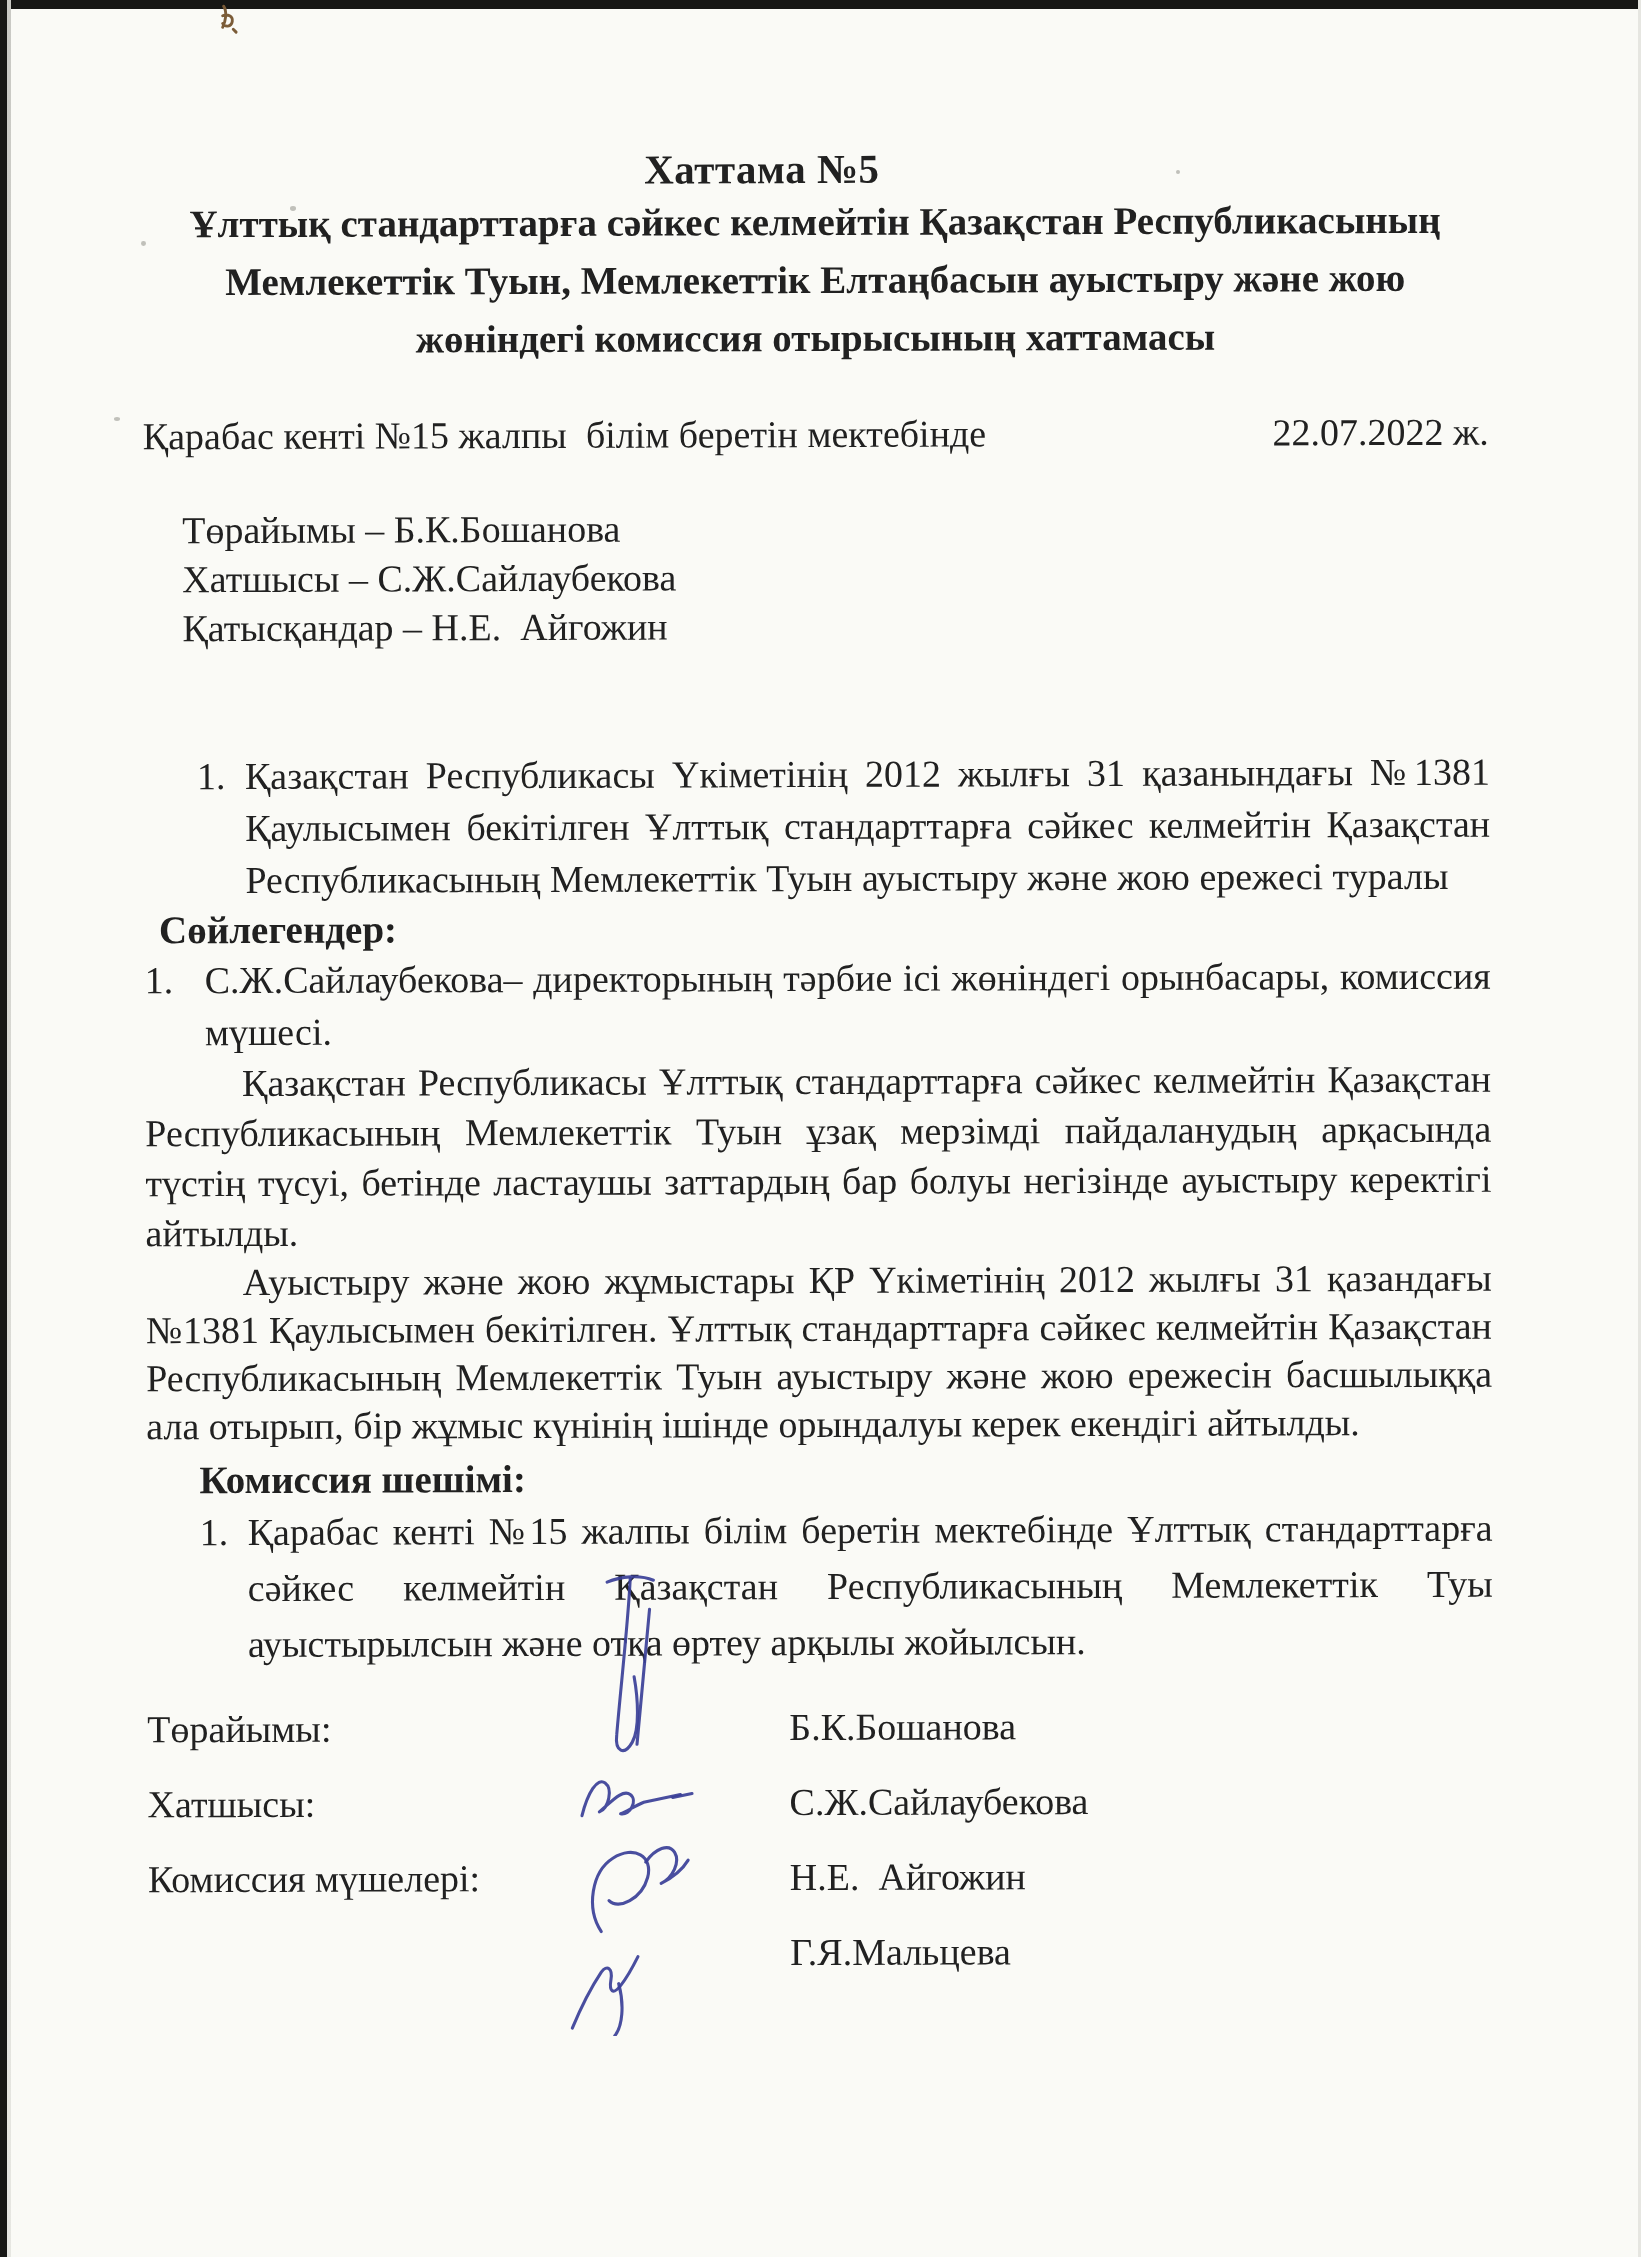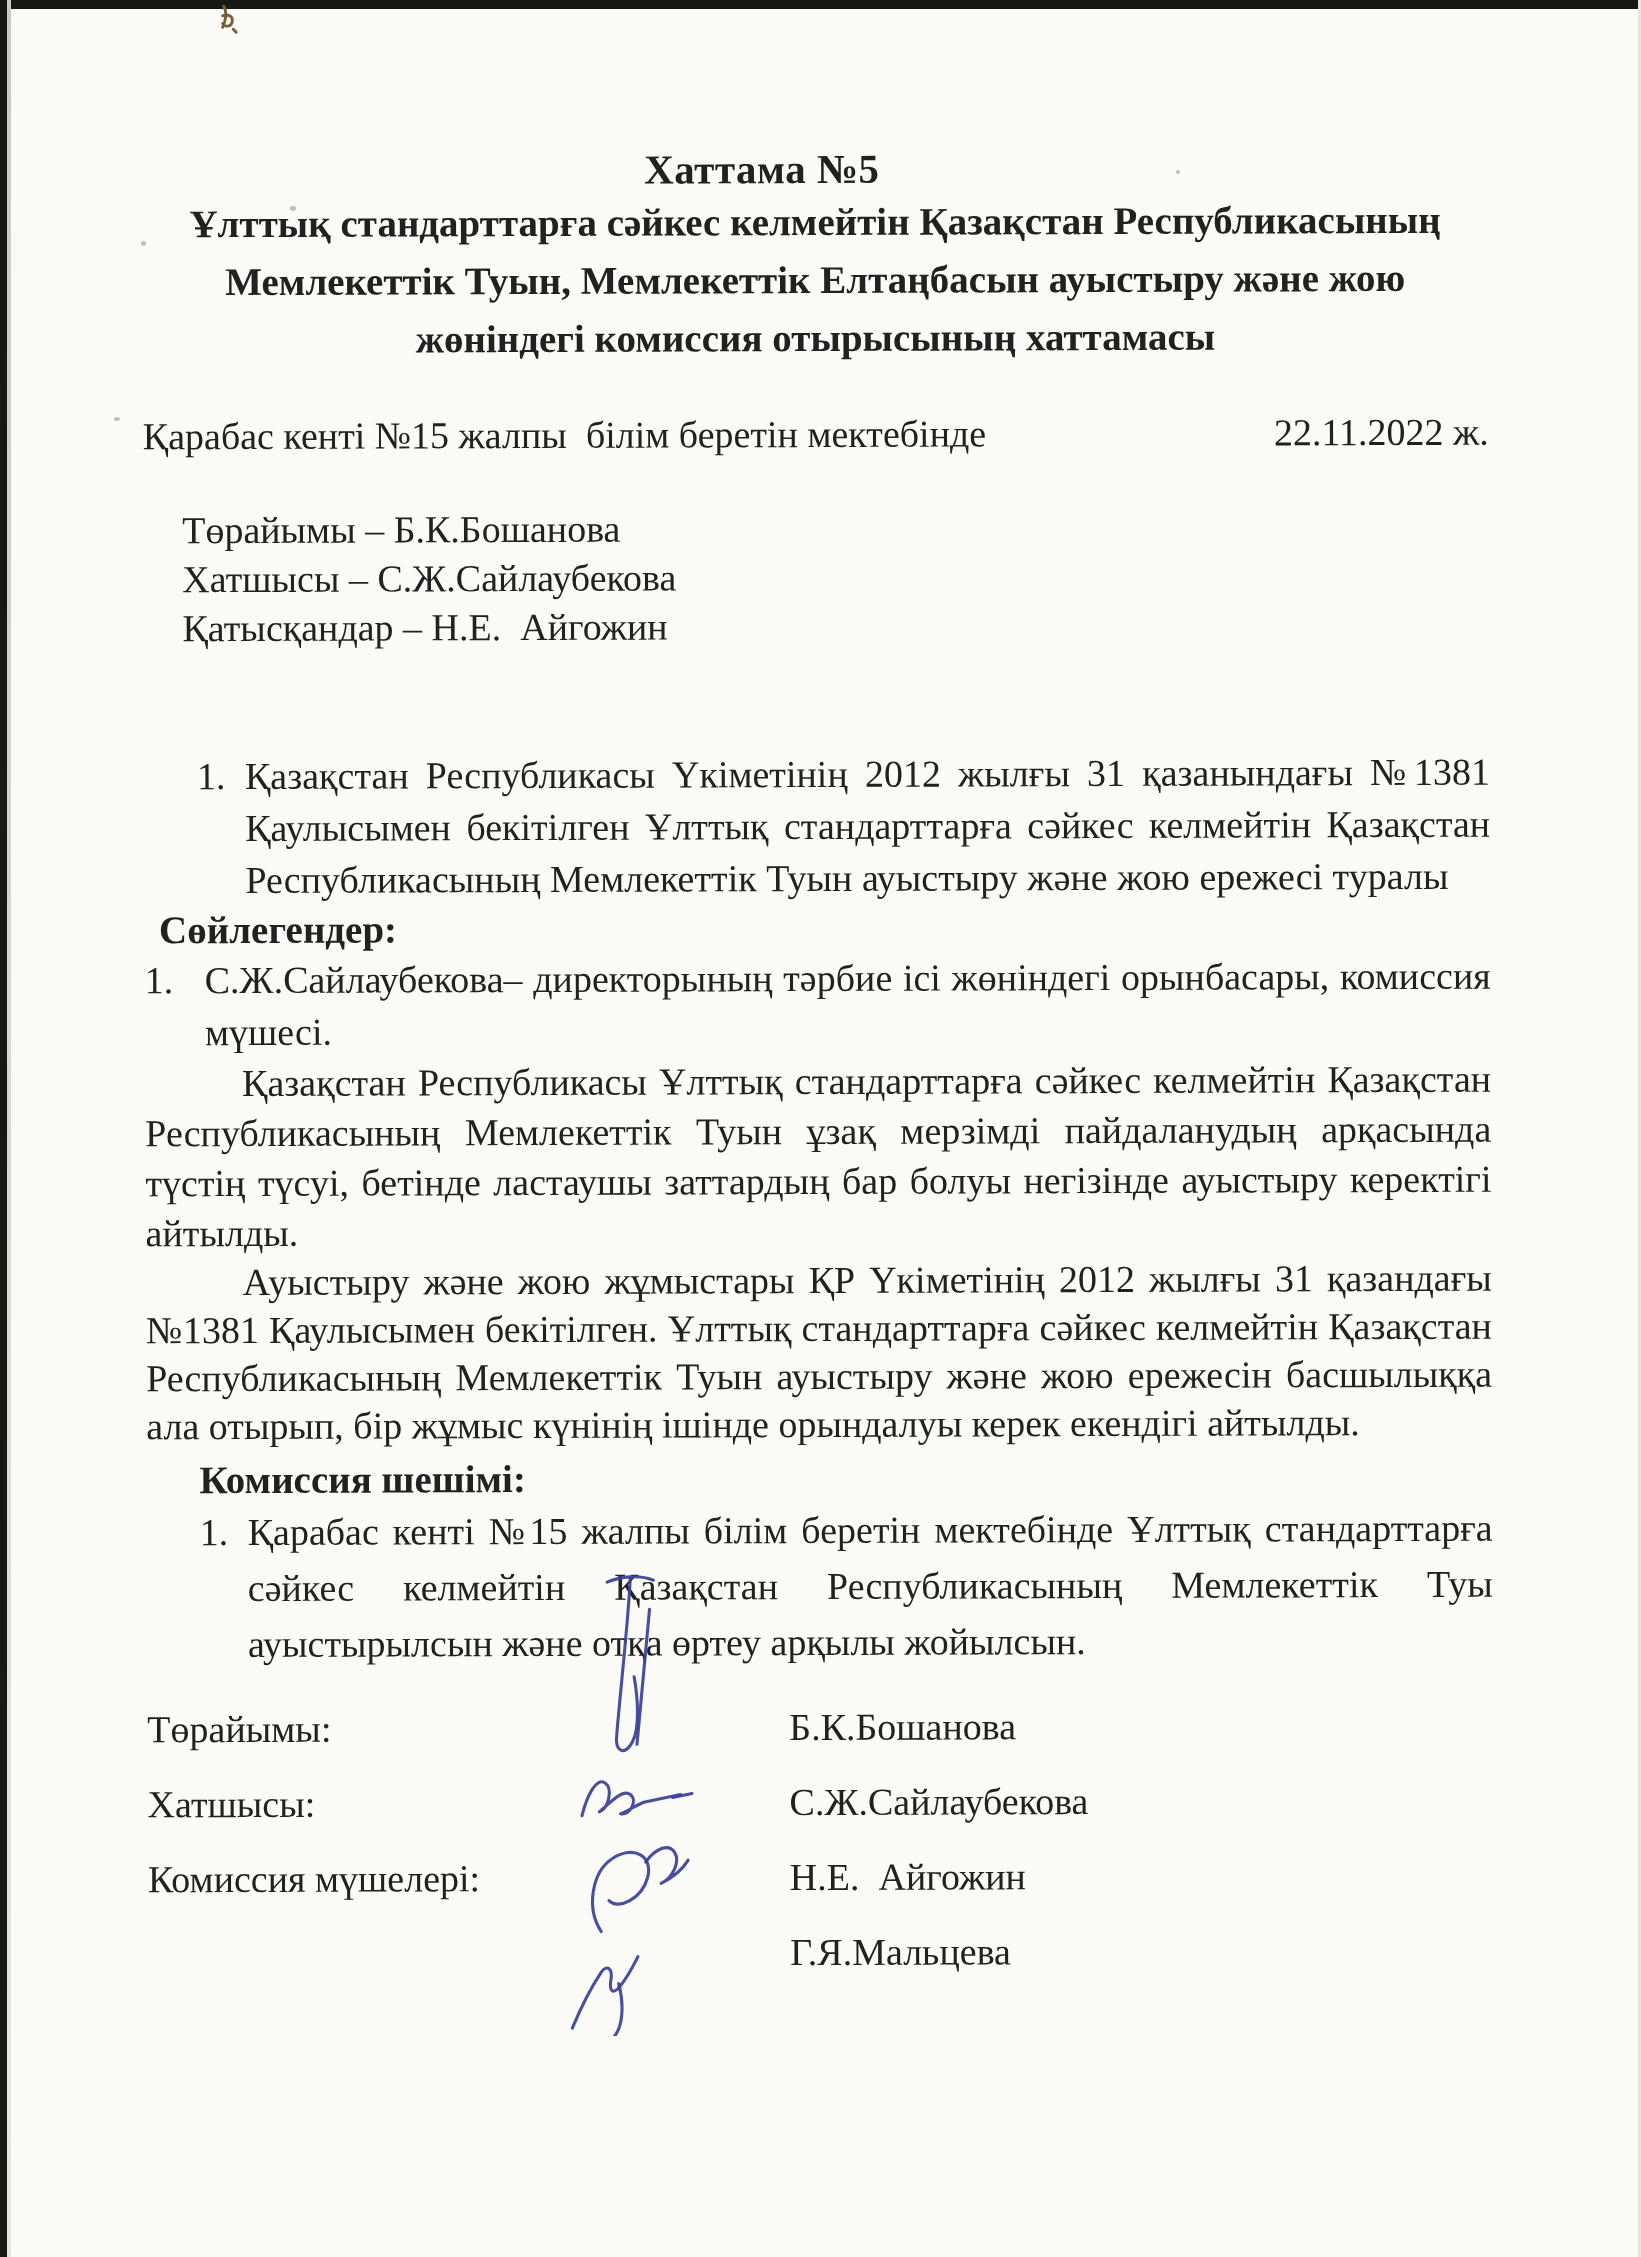--- a/index.html
+++ b/index.html
@@ -74,21 +74,21 @@
 <div class="speck s4"></div>
 
 <div class="content">
 
   <div class="title">Хаттама №5</div>
 
   <div class="subtitle">Ұлттық стандарттарға сәйкес келмейтін Қазақстан Республикасының Мемлекеттік Туын, Мемлекеттік Елтаңбасын ауыстыру және жою жөніндегі комиссия отырысының хаттамасы</div>
 
   <div class="loc-row">
     <span>Қарабас кенті №15 жалпы &nbsp;білім беретін мектебінде</span>
-    <span>22.11.2022 ж.</span>
+    <span>22.07.2022 ж.</span>
   </div>
 
   <div class="roster">
     <div>Төрайымы – Б.К.Бошанова</div>
     <div>Хатшысы – С.Ж.Сайлаубекова</div>
     <div>Қатысқандар – Н.Е.&nbsp; Айгожин</div>
   </div>
 
   <div class="agenda">
     <div class="num-item">

